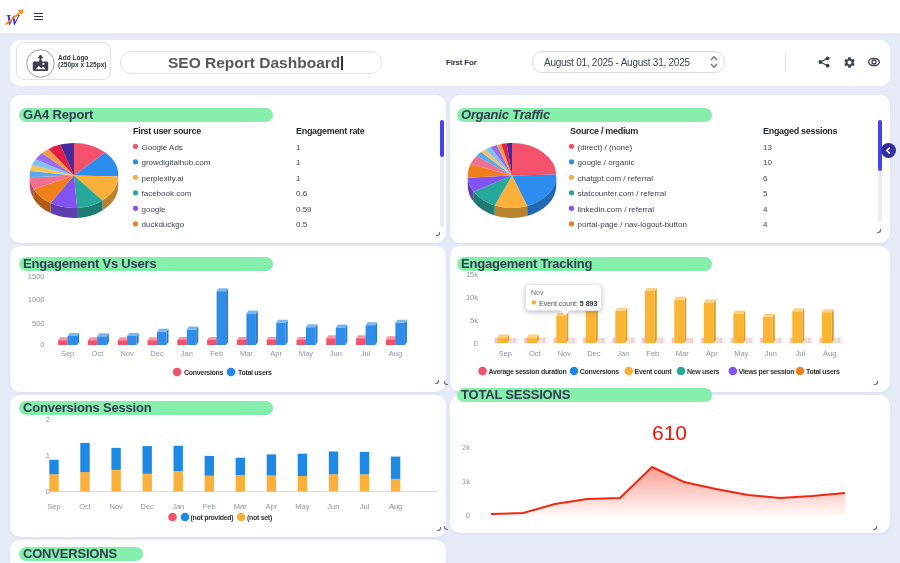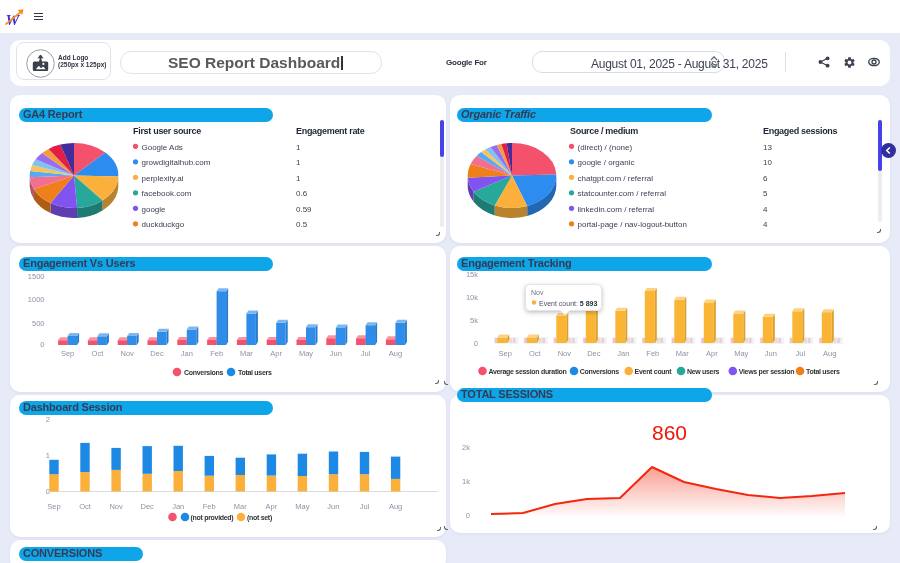--- a/index.html
+++ b/index.html
@@ -1,18 +1,18 @@
 <!DOCTYPE html>
 <html><head><meta charset="utf-8"><style>
 * { margin:0; padding:0; box-sizing:border-box; }
 html,body { width:900px; height:563px; overflow:hidden; }
 body { font-family:"Liberation Sans",sans-serif; background:#e7ebf8; position:relative; }
 .abs { position:absolute; }
 .card { position:absolute; background:#fff; border-radius:10px; box-shadow:0 1px 3px rgba(40,60,120,0.07); }
-.pill { position:absolute; height:13.5px; background:#0ea5e9; border-radius:7px; font-size:11px;
+.pill { position:absolute; height:13.5px; background:#86efac; border-radius:7px; font-size:13px;
         font-weight:bold; letter-spacing:-0.2px; color:#333c52; line-height:13.5px; padding-left:4px; }
 .corner { position:absolute; width:4px; height:4px; border-right:1.3px solid #62636b;
           border-bottom:1.3px solid #62636b; border-bottom-right-radius:3px; }
 .cornerL { position:absolute; width:4px; height:4px; border-left:1.3px solid #62636b;
           border-bottom:1.3px solid #62636b; border-bottom-left-radius:3px; }
 .sb-track { position:absolute; width:4px; background:#ededf0; border-radius:2px; }
 .sb-thumb { position:absolute; width:4px; background:#4642e8; border-radius:2px; }
 </style></head>
 <body>
 
@@ -35,23 +35,23 @@
   <path d="M8.3,12.5 h5 v-1.5 h2.4 v1.5 h5 a1.5,1.5 0 0 1 1.5,1.5 v6.5 a1.5,1.5 0 0 1 -1.5,1.5 h-12.4 a1.5,1.5 0 0 1 -1.5,-1.5 v-6.5 a1.5,1.5 0 0 1 1.5,-1.5 Z" fill="#3a3f4a"></path>
   <path d="M9.8,20.3 l3,-3.5 l2.3,2.4 l2,-1.7 l2.6,2.8 Z" fill="#fff"></path>
   <circle cx="17.4" cy="14.9" r="1.1" fill="#fff"></circle>
 </svg>
 <div class="abs" style="left:58px;top:53.7px;font-size:6.5px;font-weight:bold;color:#2f3440;">Add Logo</div>
 <div class="abs" style="left:58px;top:61.2px;font-size:6.5px;font-weight:bold;color:#2f3440;">(250px x 125px)</div>
 
 <div class="abs" style="left:120px;top:51px;width:262px;height:23px;background:#fff;border:1px solid #e2e3e9;border-radius:11px;"></div>
 <div class="abs" style="left:128px;top:54px;font-size:15.5px;font-weight:bold;color:#58595c;margin-left:40px;">SEO Report Dashboard<span style="display:inline-block;width:1.5px;height:14px;background:#333;vertical-align:-2px;margin-left:1px;"></span></div>
 
-<div class="abs" style="left:446px;top:57.5px;font-size:8px;font-weight:bold;letter-spacing:-0.2px;color:#2a2f3f;">Google For</div>
+<div class="abs" style="left:446px;top:57.5px;font-size:8px;font-weight:bold;letter-spacing:-0.2px;color:#2a2f3f;">First For</div>
 <div class="abs" style="left:532px;top:51px;width:193px;height:22px;background:#fff;border:1px solid #d9dce7;border-radius:10px;"></div>
-<div class="abs" style="left:544px;top:57px;font-size:12px;letter-spacing:-0.25px;color:#3c4254;margin-left:47px;">August 01, 2025 - August 31, 2025</div>
+<div class="abs" style="left:544px;top:57px;font-size:10px;letter-spacing:-0.25px;color:#3c4254;">August 01, 2025 - August 31, 2025</div>
 <svg class="abs" style="left:709px;top:55px" width="10" height="14" viewBox="0 0 10 14">
   <path d="M2,5 L5,1.8 L8,5" fill="none" stroke="#6a7284" stroke-width="1.3"></path>
   <path d="M2,9 L5,12.2 L8,9" fill="none" stroke="#6a7284" stroke-width="1.3"></path>
 </svg>
 <div class="abs" style="left:785px;top:52px;width:1px;height:20px;background:#dddde6;"></div>
 <svg class="abs" style="left:818px;top:56px" width="12" height="12" viewBox="0 0 12 12">
   <g fill="#39404f">
       <circle cx="9.6" cy="2.3" r="1.9"></circle>
       <circle cx="2.4" cy="6" r="1.9"></circle>
       <circle cx="9.6" cy="9.7" r="1.9"></circle>
@@ -72,39 +72,39 @@
 <div class="card" style="left:10px;top:246px;width:436px;height:146px;"></div>
 <div class="card" style="left:450px;top:246px;width:440px;height:146px;"></div>
 <div class="card" style="left:10px;top:395px;width:436px;height:142px;"></div>
 <div class="card" style="left:450px;top:395px;width:440px;height:138px;"></div>
 <div class="card" style="left:10px;top:540px;width:436px;height:30px;"></div>
 
 <div class="pill" style="left:19px;top:108px;width:254px;">GA4 Report</div>
 <div class="pill" style="left:457px;top:108px;width:255px;font-style:italic;">Organic Traffic</div>
 <div class="pill" style="left:19px;top:257px;width:254px;">Engagement Vs Users</div>
 <div class="pill" style="left:457px;top:257px;width:255px;">Engagement Tracking</div>
-<div class="pill" style="left:19px;top:401px;width:254px;">Dashboard Session</div>
+<div class="pill" style="left:19px;top:401px;width:254px;">Conversions Session</div>
 <div class="pill" style="left:457px;top:388px;width:255px;">TOTAL SESSIONS</div>
 <div class="pill" style="left:19px;top:547px;width:124px;">CONVERSIONS</div>
 
 <div class="sb-track" style="left:440px;top:120px;height:107px;"></div>
 <div class="sb-thumb" style="left:440px;top:120px;height:37px;"></div>
 <div class="sb-track" style="left:878px;top:120px;height:102px;"></div>
 <div class="sb-thumb" style="left:878px;top:120px;height:51px;"></div>
 
 <div class="corner" style="left:436px;top:232px;"></div>
 <div class="corner" style="left:877px;top:229px;"></div>
 <div class="corner" style="left:435px;top:380px;"></div>
 <div class="corner" style="left:874px;top:381px;"></div>
 <div class="cornerL" style="left:444px;top:381px;"></div>
 <div class="corner" style="left:437px;top:527px;"></div>
 <div class="corner" style="left:873px;top:526px;"></div>
 <div class="cornerL" style="left:444px;top:526px;"></div>
 
-<div class="abs" style="left:652px;top:422px;font-size:21px;line-height:1;color:#f01505;">860</div>
+<div class="abs" style="left:652px;top:422px;font-size:21px;line-height:1;color:#f01505;">610</div>
 
 <svg class="abs" style="left:0;top:0" width="900" height="563" viewBox="0 0 900 563">
   <defs>
     <linearGradient id="redgrad" x1="0" y1="0" x2="0" y2="1">
       <stop offset="0" stop-color="#f3270f" stop-opacity="0.45"></stop>
       <stop offset="1" stop-color="#f3270f" stop-opacity="0.02"></stop>
     </linearGradient>
     <filter id="tshadow" x="-20%" y="-20%" width="140%" height="160%">
       <feDropShadow dx="0" dy="1.5" stdDeviation="2" flood-color="#000" flood-opacity="0.25"></feDropShadow>
     </filter>

